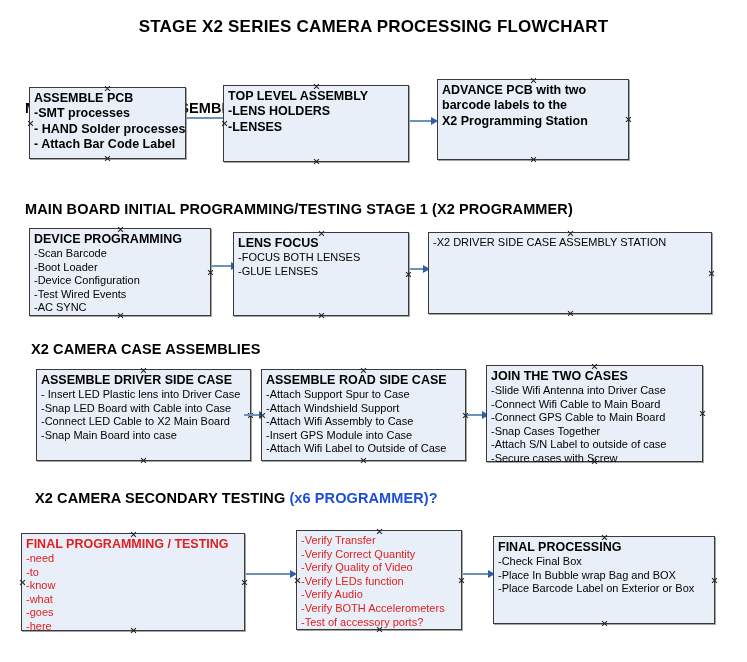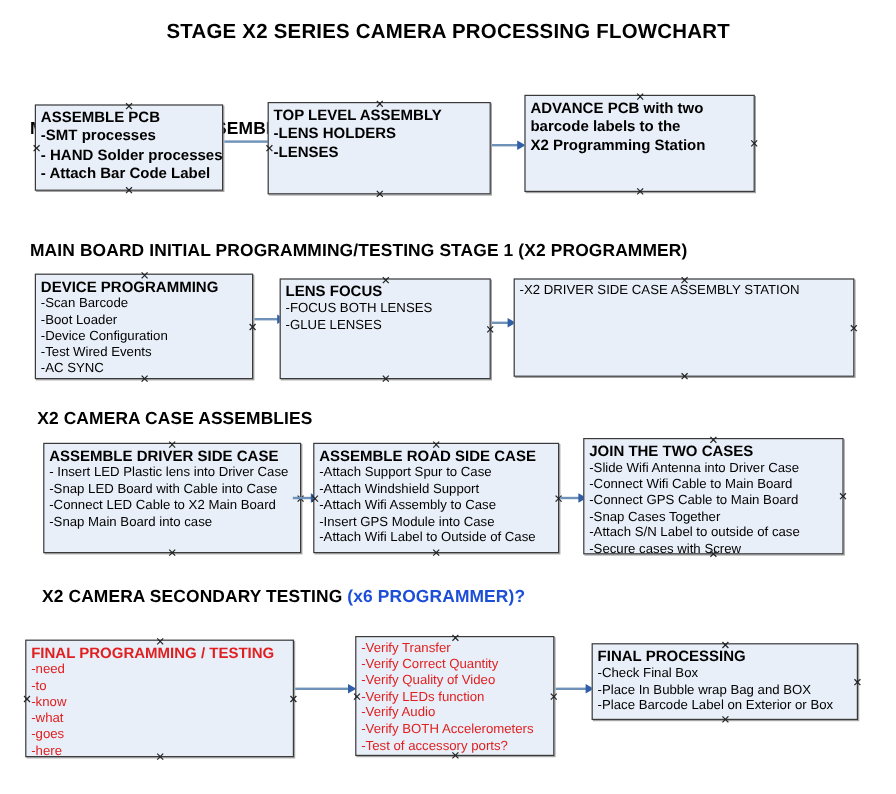--- a/index.html
+++ b/index.html
@@ -315,21 +315,21 @@
     <div class="handle" style="left:50%; top:100%;"></div>
     <div class="handle" style="left:0; top:50%;"></div>
     <div class="handle" style="left:100%; top:50%;"></div>
   </div>
 
   <div class="connector" style="left:463px; top:566px; width:34px; height:16px;">
     <div class="shaft" style="width:26px;"></div>
     <div class="head" style="left:25px;"></div>
   </div>
 
-  <div class="node" style="left:493px; top:536px; width:222px; height:64px;">
+  <div class="node" style="left:493px; top:536px; width:222px; height:88px;">
     <div class="n-body">
       <div class="n-title">FINAL PROCESSING</div>
       <div class="n-line"> -Check Final Box</div>
       <div class="n-line">-Place In Bubble wrap Bag and BOX</div>
       <div class="n-line">-Place Barcode Label on Exterior or Box</div>
     </div>
     <div class="handle" style="left:50%; top:0;"></div>
     <div class="handle" style="left:50%; top:100%;"></div>
     <div class="handle" style="left:100%; top:50%;"></div>
   </div>

